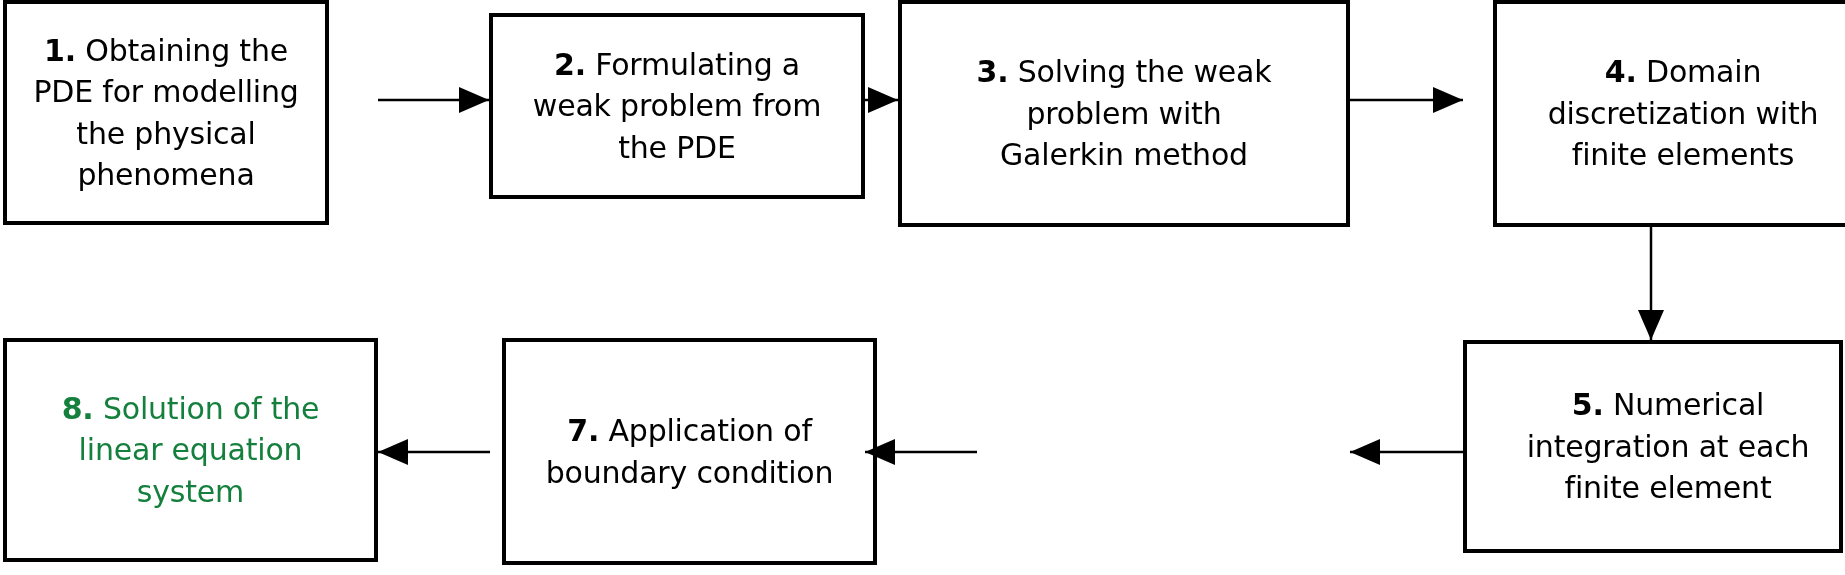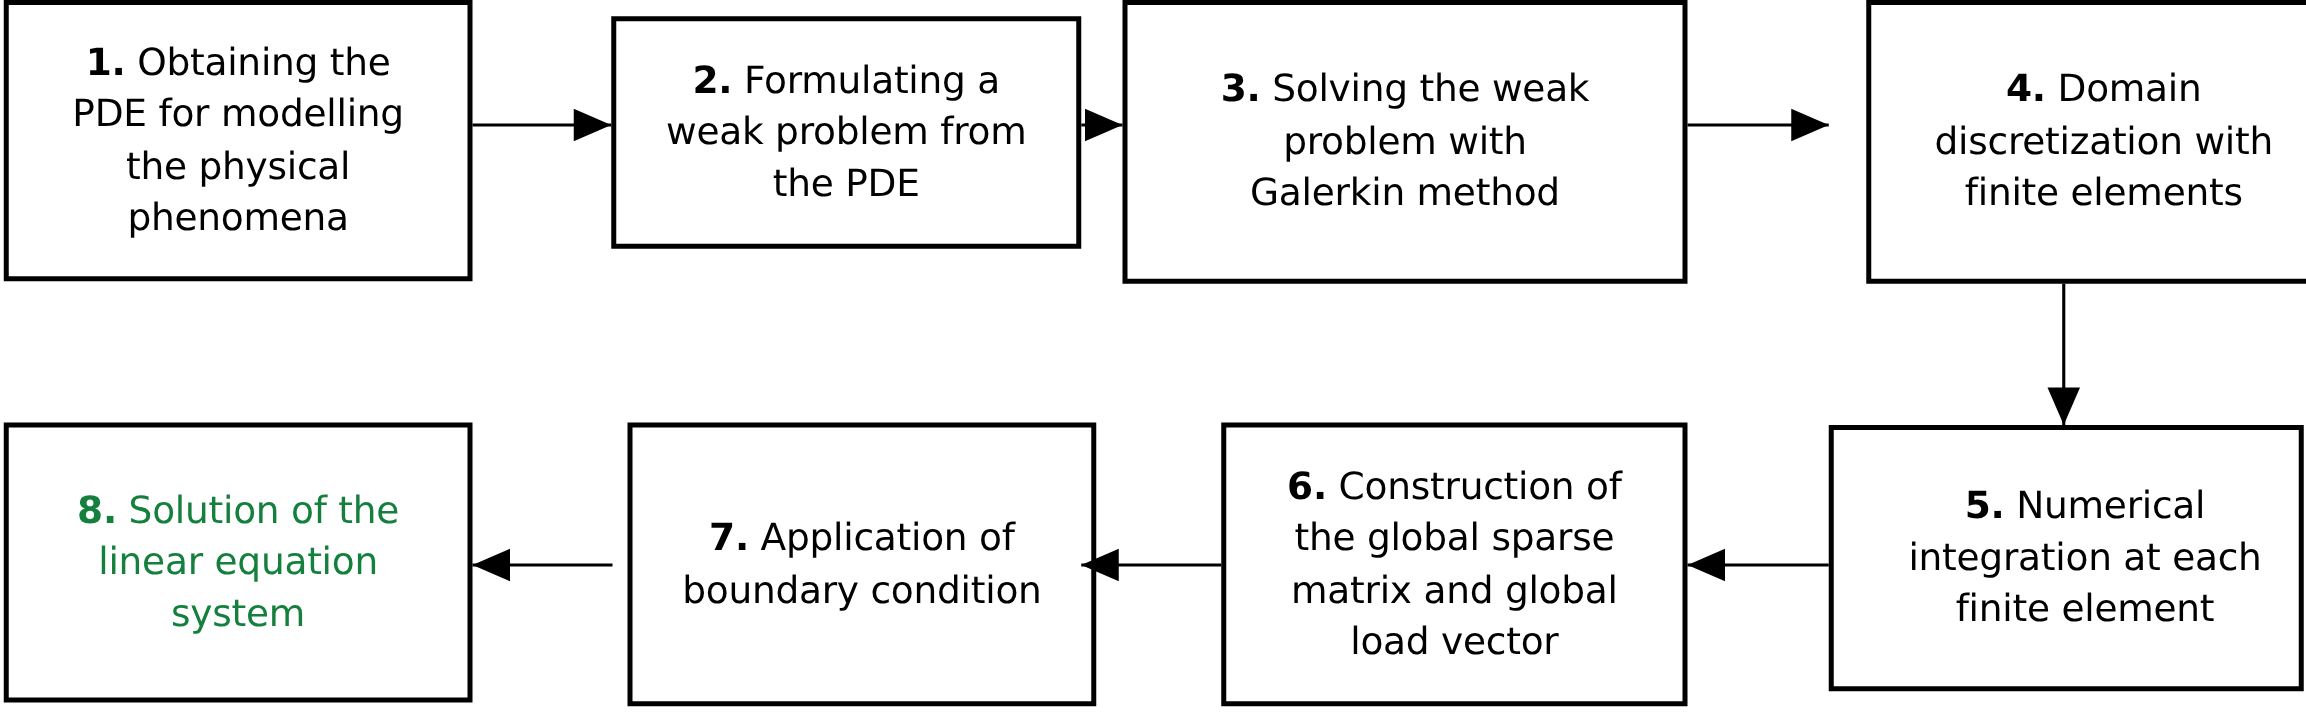--- a/index.html
+++ b/index.html
@@ -42,21 +42,21 @@
   }
   .edge svg {
     display: block;
     overflow: visible;
   }
 </style>
 </head>
 <body>
 
 <div id="canvas">
-    <div class="node" style="left: 3px; top: 0px; width: 375px; height: 225px; border-color: rgb(0, 0, 0);">
+    <div class="node" style="left: 3px; top: 0px; width: 326px; height: 225px; border-color: rgb(0, 0, 0);">
       <div class="node-text" style="color: rgb(0, 0, 0);"><span class="node-num">1.</span> <span>Obtaining the
 PDE for modelling
 the physical
 phenomena</span></div>
     </div>
     <div class="node" style="left: 489px; top: 13px; width: 376px; height: 186px; border-color: rgb(0, 0, 0);">
       <div class="node-text" style="color: rgb(0, 0, 0);"><span class="node-num">2.</span> <span>Formulating a
 weak problem from
 the PDE</span></div>
     </div>
@@ -67,26 +67,20 @@
     </div>
     <div class="node" style="left: 1463px; top: 0px; width: 380px; height: 227px; border-color: rgb(0, 0, 0); margin-left: 30px;">
       <div class="node-text" style="color: rgb(0, 0, 0);"><span class="node-num">4.</span> <span>Domain
 discretization with
 finite elements</span></div>
     </div>
     <div class="node" style="left: 1463px; top: 340px; width: 380px; height: 213px; border-color: rgb(0, 0, 0); padding-left: 40px;">
       <div class="node-text" style="color: rgb(0, 0, 0);"><span class="node-num">5.</span> <span>Numerical
 integration at each
 finite element</span></div>
-    </div>
-    <div class="node" style="left: 977px; top: 338px; width: 373px; height: 227px; border-color: rgb(0, 0, 0);">
-      <div class="node-text" style="color: rgb(0, 0, 0);"><span class="node-num">6.</span> <span>Construction of
-the global sparse
-matrix and global
-load vector</span></div>
     </div>
     <div class="node" style="left: 490px; top: 338px; width: 375px; height: 227px; border-color: rgb(0, 0, 0); margin-left: 12px;">
       <div class="node-text" style="color: rgb(0, 0, 0);"><span class="node-num">7.</span> <span>Application of
 boundary condition</span></div>
     </div>
     <div class="node" style="left: 3px; top: 338px; width: 375px; height: 224px; border-color: rgb(0, 0, 0);">
       <div class="node-text" style="color: #15803d;"><span class="node-num">8.</span> <span>Solution of the
 linear equation
 system</span></div>
     </div>

